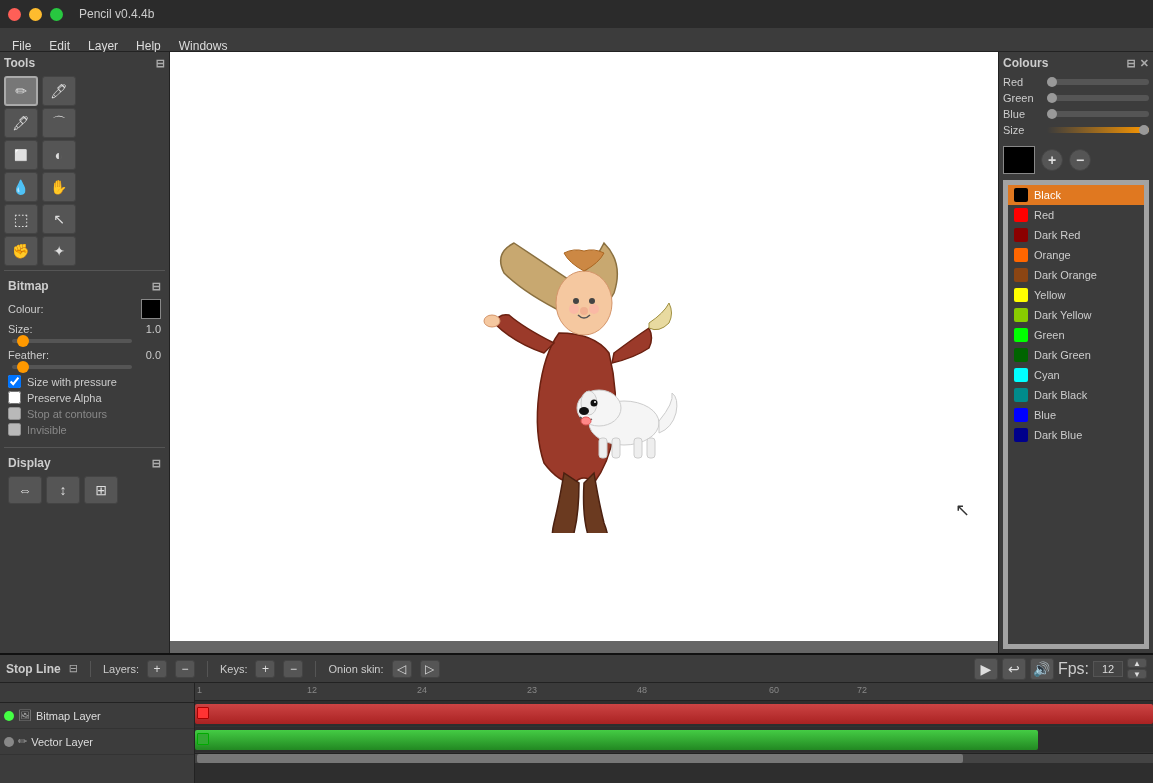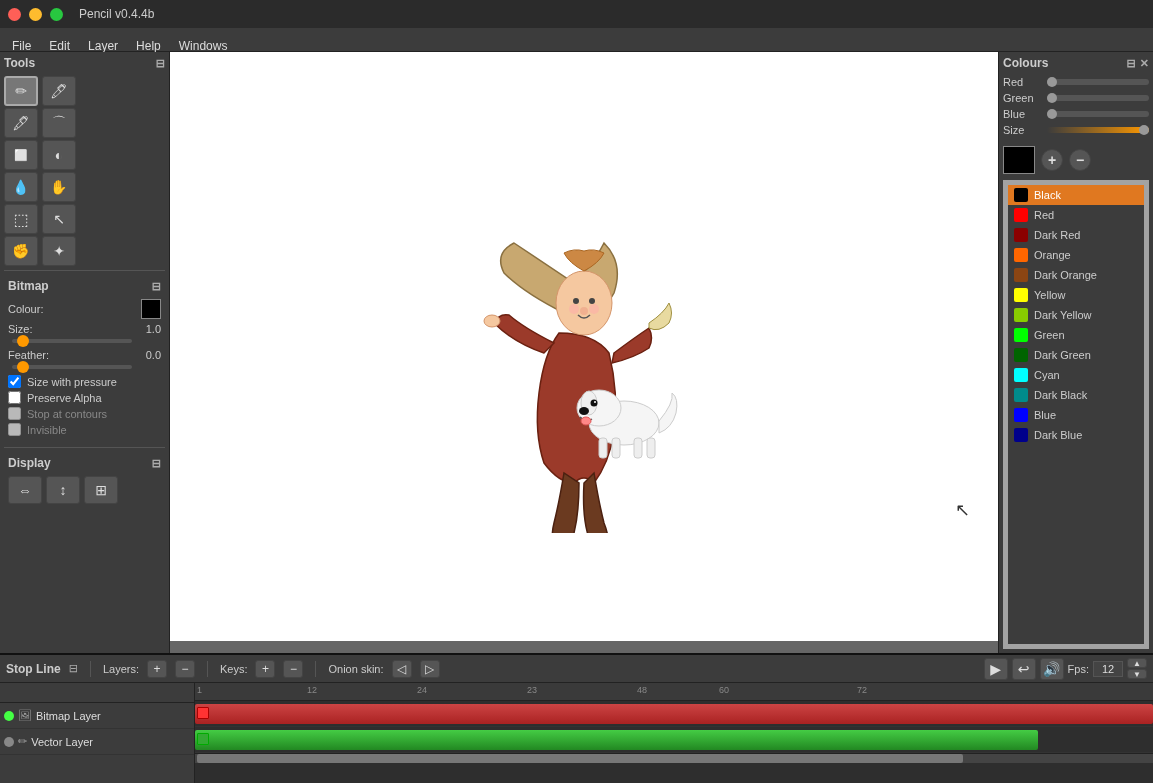--- a/index.html
+++ b/index.html
@@ -330,21 +330,21 @@
       background: #555;
       border: 1px solid #444;
       border-radius: 3px;
       display: flex;
       align-items: center;
       justify-content: center;
       cursor: pointer;
       color: #ddd;
       font-size: 14px;
     }
-    .fps-label { color: #ccc; font-size: 11px; }
+    .fps-label { color: #ccc; font-size: 16px; }
     .fps-input {
       width: 30px;
       background: #444;
       border: 1px solid #555;
       color: #ddd;
       font-size: 11px;
       text-align: center;
       padding: 1px 2px;
     }
 
@@ -773,21 +773,21 @@
     </div>
 
     <div id="frames-col">
 
       <div class="frame-ruler">
         <span class="frame-tick" style="left:2px;">1</span>
         <span class="frame-tick" style="left:112px;">12</span>
         <span class="frame-tick" style="left:222px;text-align:center;">24</span>
         <span class="frame-tick" style="left:332px;">23</span>
         <span class="frame-tick" style="left:442px;">48</span>
-        <span class="frame-tick" style="left:524px;">60</span>
+        <span class="frame-tick" style="left:574px;">60</span>
         <span class="frame-tick" style="left:662px;">72</span>
       </div>
 
       <div class="frame-track">
         <div class="frame-bar frame-bar-bitmap"></div>
         <div class="frame-keyframe" style="left:2px;"></div>
       </div>
 
       <div class="frame-track">
         <div class="frame-bar frame-bar-vector"></div>

